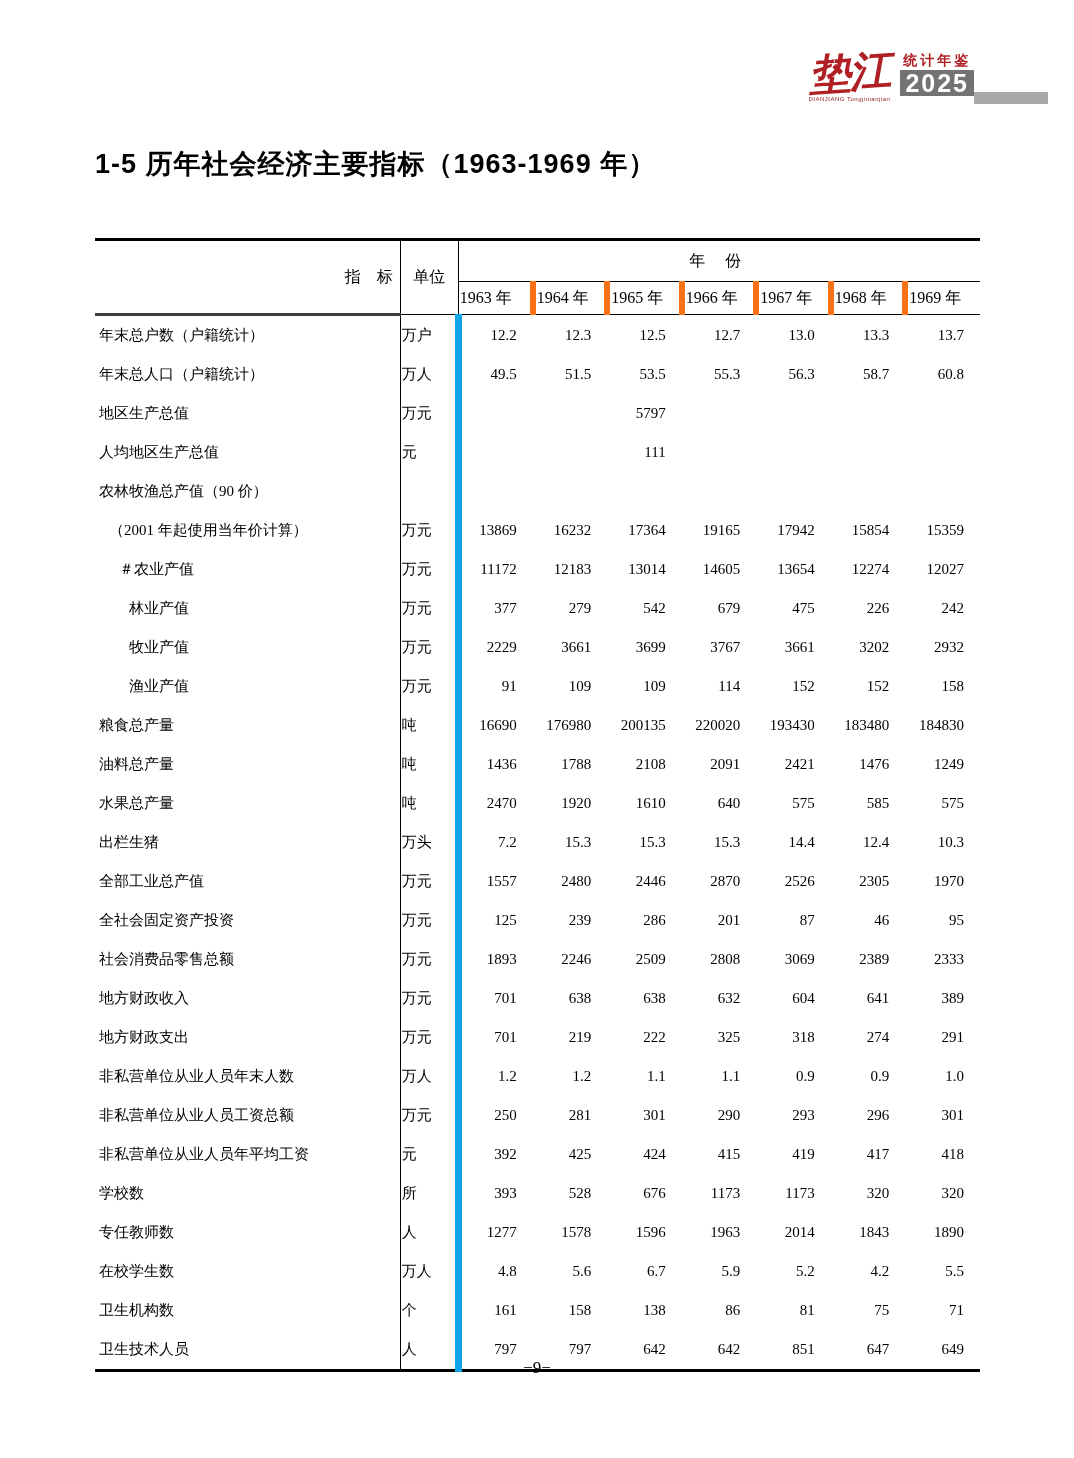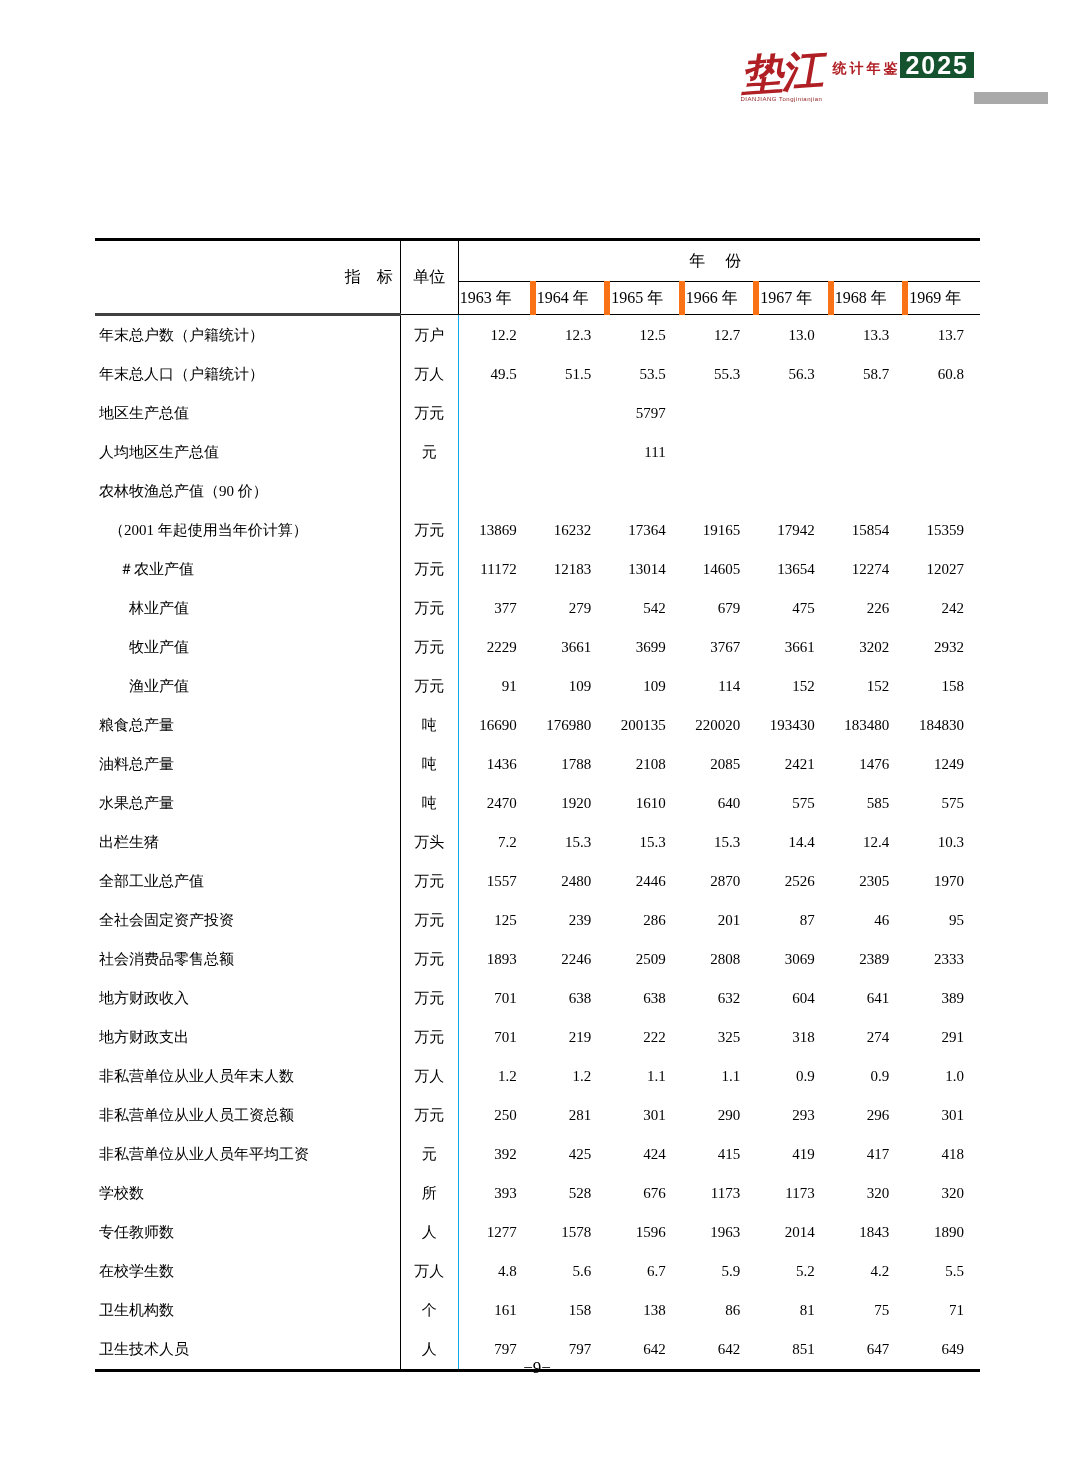--- a/index.html
+++ b/index.html
@@ -23,29 +23,29 @@
     font-style:italic; font-weight:bold;
     font-size:42px; line-height:1;
     color:#b01f24;
     transform:rotate(-4deg);
     letter-spacing:-2px;
   }
   .logo-sub {
     font-family:"Liberation Sans","DejaVu Sans",sans-serif;
     font-size:6px; color:#8d1a1a; margin-top:2px; letter-spacing:0.5px;
   }
-  .logo-right { display:flex; flex-direction:row; align-items:flex-end; }
+  .logo-right { display:flex; flex-direction:column; align-items:center; }
   .logo-yearbook {
     color:#b01f24; font-weight:bold; font-size:14px;
     letter-spacing:3px; line-height:1.2;
     font-family:"Liberation Sans","DejaVu Sans",sans-serif;
     margin-bottom:1px;
   }
   .logo-year {
-    background:#14532d; color:#fff; font-weight:bold;
+    background:#737373; color:#fff; font-weight:bold;
     font-size:25px; line-height:1.05; padding:0 5px;
     letter-spacing:2px;
     font-family:"Liberation Sans","DejaVu Sans",sans-serif;
   }
   .logo-bar {
     position:absolute; top:92px; right:26px;
     width:74px; height:12px; background:#a9a9a9;
   }
 
   
@@ -87,21 +87,21 @@
     text-align:center; letter-spacing:8px;
   }
   tr.year-row th.year-cell {
     border-bottom:1px solid #000;
     text-align:left;
   }
   tr.year-row th.year-cell + th.year-cell { border-left:6px solid #f97316; }
 
   .stat-table tbody td { height:37px; font-size:15px; vertical-align:middle; }
   td.indicator { border-right:1px solid #000; text-align:left; }
-  td.unit      { border-right:1px solid #0ea5e9; text-align:center; }
+  td.unit      { border-right:7px solid #0ea5e9; }
   td.value     { text-align:right; padding-right:16px; font-size:14.5px; }
 
   
   .page-number {
     position:absolute; top:1358px; left:0;
     width:100%; text-align:center;
     font-size:17px;
   }
 </style>
 </head>
@@ -114,20 +114,21 @@
       <div class="logo-script">垫江</div>
       <div class="logo-sub">DIANJIANG Tongjinianjian</div>
     </div>
     <div class="logo-right">
       <div class="logo-yearbook">统计年鉴</div>
       <div class="logo-year">2025</div>
     </div>
   </div>
   <div class="logo-bar"></div>
 
+  <div class="doc-title">1-5  历年社会经济主要指标（1963-1969 年）</div>
 
   <table class="stat-table">
     <colgroup>
       <col class="c-ind">
         <col class="c-unit">
       <col class="c-year">
         <col class="c-year">
         <col class="c-year">
         <col class="c-year">
       <col class="c-year">
@@ -271,21 +272,21 @@
           <td class="value">193430</td>
           <td class="value">183480</td>
           <td class="value">184830</td>
         </tr>
         <tr>
           <td class="indicator" style="padding-left: 4px;">油料总产量</td>
           <td class="unit">吨</td>
           <td class="value">1436</td>
           <td class="value">1788</td>
           <td class="value">2108</td>
-          <td class="value">2085</td>
+          <td class="value">2091</td>
           <td class="value">2421</td>
           <td class="value">1476</td>
           <td class="value">1249</td>
         </tr>
         <tr>
           <td class="indicator" style="padding-left: 4px;">水果总产量</td>
           <td class="unit">吨</td>
           <td class="value">2470</td>
           <td class="value">1920</td>
           <td class="value">1610</td>

